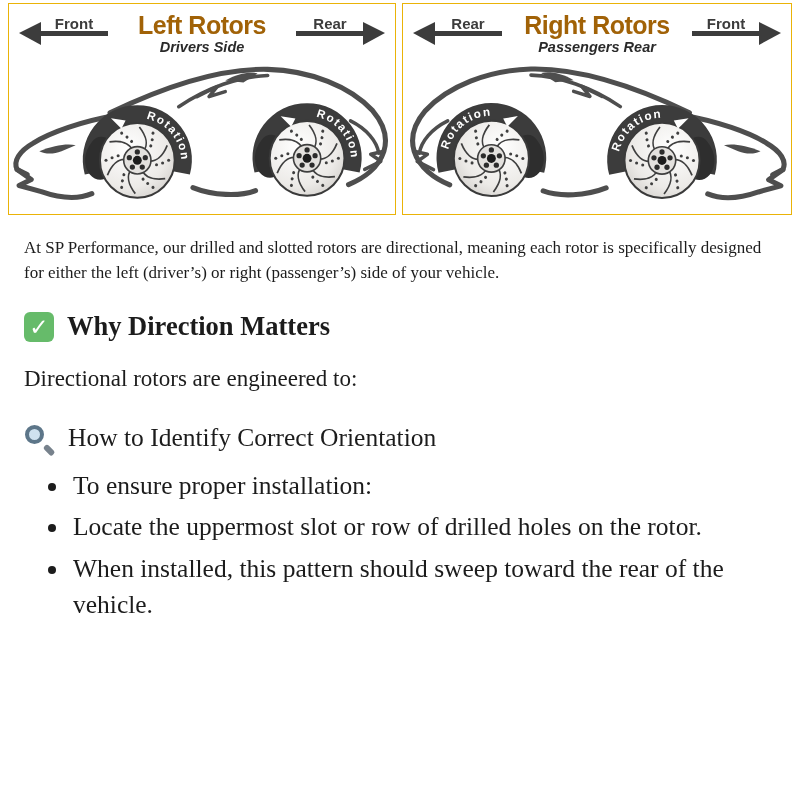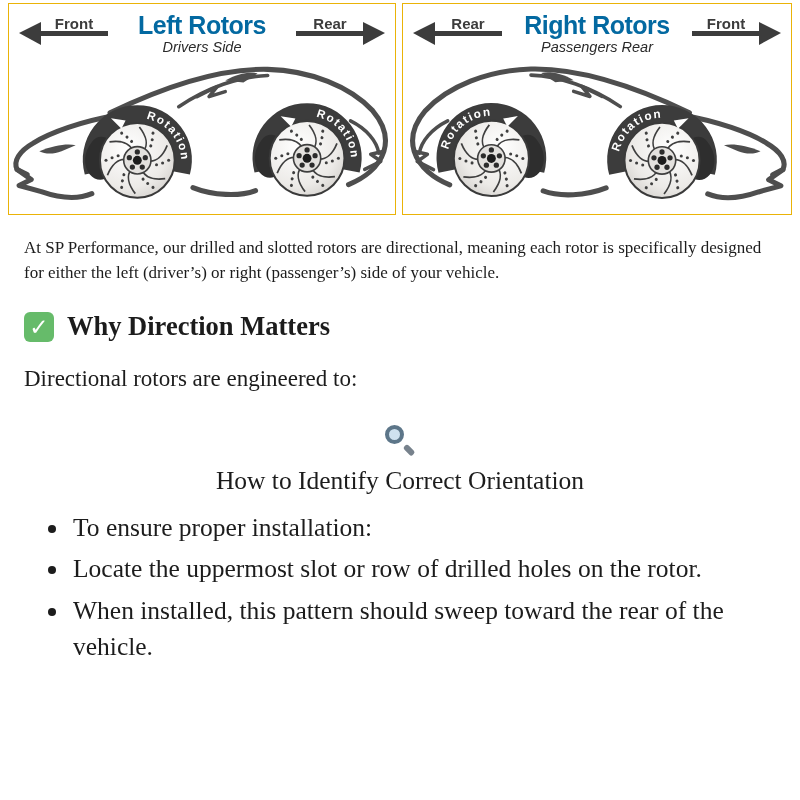--- a/index.html
+++ b/index.html
@@ -18,25 +18,25 @@
   }
   .panel.left  { left:8px;   width:388px; }
   .panel.right { left:402px; width:390px; }
 
   .panel-header {
     position:relative; display:flex; justify-content:space-between;
     align-items:flex-start; padding:7px 10px 0 10px; height:54px;
   }
   .title-block { text-align:center; flex:1; margin-top:1px; }
   .panel-title {
-    font-size:25px; font-weight:bold; letter-spacing:-0.5px; color:#0369a1;
+    font-size:25px; font-weight:bold; letter-spacing:-0.5px; color:#a16207;
     line-height:1.05;
   }
   .panel-subtitle {
-    font-size:14.5px; font-weight:normal; font-style:italic; color:#2a2a2a;
+    font-size:14.5px; font-weight:bold; font-style:italic; color:#2a2a2a;
     margin-top:1px;
   }
   .dir-label { width:95px; height:32px; flex:0 0 auto; margin-top:4px; }
   .dir-label svg { width:95px; height:32px; display:block; }
   .dir-text { font:bold 15px "Liberation Sans", sans-serif; fill:#3c3c3c; }
   .dir-shape { fill:#3c3c3c; }
 
   .car-svg { position:absolute; left:0; top:50px; width:100%; height:156px; }
 
   .bodyline { fill:none; stroke:#4e4e4e; stroke-width:5; stroke-linecap:round; stroke-linejoin:round; }
@@ -60,21 +60,21 @@
     text-align:center; display:inline-block; flex:0 0 auto;
   }
 
   .lead { font-size:23px; margin-top:24px; }
 
   ul.bullets { margin:14px 0 0 0; padding-left:46px; list-style:disc; }
   ul.bullets li { font-size:25.5px; line-height:1.42; margin-top:5px; padding-left:3px; }
 
   .h-search {
     display:flex; align-items:center; gap:12px;
-    font-size:25.5px; font-weight:normal; margin-top:30px; color:#1c1c1c;flex-direction:column;
+    font-size:25.5px; font-weight:normal; margin-top:30px; color:#1c1c1c;
   }
   .mag-icon { position:relative; width:32px; height:32px; display:inline-block; flex:0 0 auto; }
   .mag-lens {
     position:absolute; left:1px; top:3px; width:19px; height:19px;
     border:4px solid #5d7689; border-radius:50%; background:#cfe2f0;
   }
   .mag-handle {
     position:absolute; left:21px; top:21px; width:12px; height:5.5px;
     background:#77828c; border-radius:2.5px;
     transform:rotate(45deg); transform-origin:left center;

